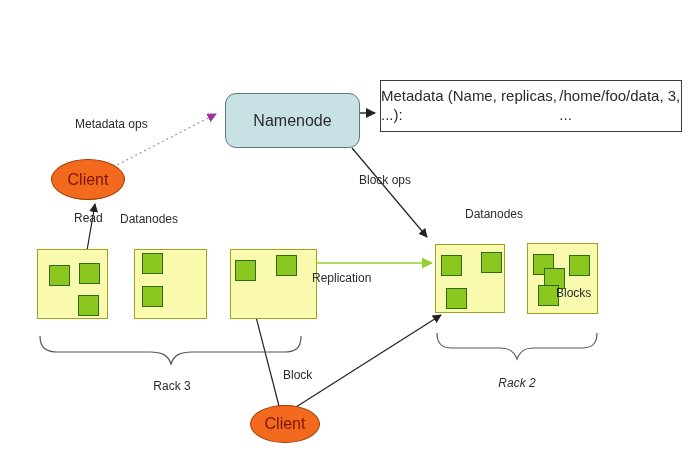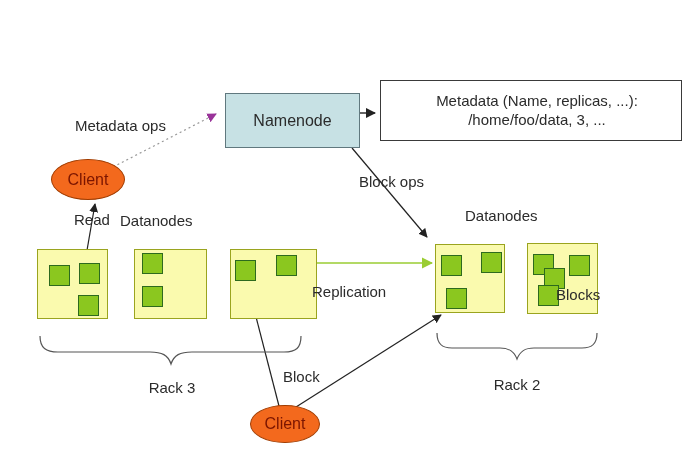--- a/index.html
+++ b/index.html
@@ -1,34 +1,34 @@
 <!DOCTYPE html>
 <html><head>
 <meta charset="utf-8">
 <style>
   html,body{margin:0;padding:0;background:#fff;}
   #stage{
     position:relative;width:695px;height:451px;background:#ffffff;
     font-family:"Liberation Sans", sans-serif;color:#2b2b2b;overflow:hidden;
   }
-  .lbl{position:absolute;font-size:15px;white-space:nowrap;color:#2b2b2b;}
+  .lbl{position:absolute;font-size:12px;white-space:nowrap;color:#2b2b2b;}
   #title{position:absolute;top:25px;left:50%;transform:translateX(-50%);font-size:16px;}
   #svglayer{position:absolute;left:0;top:0;width:695px;height:451px;}
   
   #namenode{
     position:absolute;left:225px;top:93px;width:135px;height:55px;
-    background:#c7e1e4;border:1.5px solid #60787e;border-radius:0;
+    background:#c7e1e4;border:1.5px solid #60787e;border-radius:11px;
     display:flex;align-items:center;justify-content:center;font-size:16px;box-sizing:border-box;
   }
   
   #metadata-box{
-    position:absolute;left:380px;top:80px;width:302px;height:61px;
+    position:absolute;left:380px;top:80px;width:302px;height:52px;
     background:#fff;border:1.5px solid #3a3a3a;box-sizing:border-box;
-    display:flex;flex-direction:column;align-items:center;justify-content:center;
-    font-size:15px;line-height:1.25;padding-left:12px;
+    display:flex;flex-direction:row;align-items:center;justify-content:center;
+    font-size:15px;line-height:1.25;
   }
   
   .client{
     position:absolute;background:#f3691d;border:1.6px solid #a03c00;border-radius:50%;
     display:flex;align-items:center;justify-content:center;
     color:#7b1500;font-size:16px;box-sizing:border-box;
   }
   #client-top{left:51px;top:159px;width:74px;height:41px;}
   #client-bottom{left:250px;top:405px;width:70px;height:38px;}
   
@@ -39,21 +39,21 @@
   #dn2{left:134px;top:249px;width:73px;height:70px;}
   #dn3{left:230px;top:249px;width:87px;height:70px;}
   #dn4{left:435px;top:244px;width:70px;height:69px;}
   #dn5{left:527px;top:243px;width:71px;height:71px;}
   .blk{
     position:absolute;width:21px;height:21px;background:#8bc71f;
     border:1.8px solid #2d6a1e;box-sizing:border-box;
   }
   #blocks-label{left:556px;top:286px;}
   #rack1-label{left:137px;top:379px;width:70px;text-align:center;}
-  #rack2-label{left:482px;top:376px;width:70px;text-align:center;}
+  #rack2-label{left:482px;top:376px;width:70px;text-align:center;font-style:italic;}
 </style>
 </head>
 <body>
 
 <div id="stage">
 
   <svg id="svglayer" viewBox="0 0 695 451">
     <defs>
       <marker id="arr-black" viewBox="0 0 10 10" refX="9" refY="5" markerWidth="7.5" markerHeight="7.5" orient="auto-start-reverse">
         <path d="M0,0 L10,5 L0,10 z" fill="#222"></path>
@@ -125,20 +125,20 @@
     <div class="blk" style="left:5px;top:10px;"></div>
     <div class="blk" style="left:16px;top:24px;"></div>
     <div class="blk" style="left:41px;top:11px;"></div>
     <div class="blk" style="left:10px;top:41px;"></div>
   </div>
 
   <div class="lbl" style="left:75px;top:117px;">Metadata ops</div>
   <div class="lbl" style="left:332px;top:173px;margin-left:27px;">Block ops</div>
   <div class="lbl" style="left:74px;top:211px;text-align:center;">Read</div>
   <div class="lbl" style="left:283px;top:368px;">Block</div>
-  <div class="lbl" style="left:312px;top:271px;margin-top:12px;">Replication</div>
+  <div class="lbl" style="left:312px;top:271px;">Replication</div>
   <div class="lbl" style="left:120px;top:212px;">Datanodes</div>
   <div class="lbl" style="left:465px;top:207px;">Datanodes</div>
   <div class="lbl" id="blocks-label">Blocks</div>
   <div class="lbl" id="rack1-label">Rack 3</div>
   <div class="lbl" id="rack2-label">Rack 2</div>
 
 </div>
 
 </body></html>

